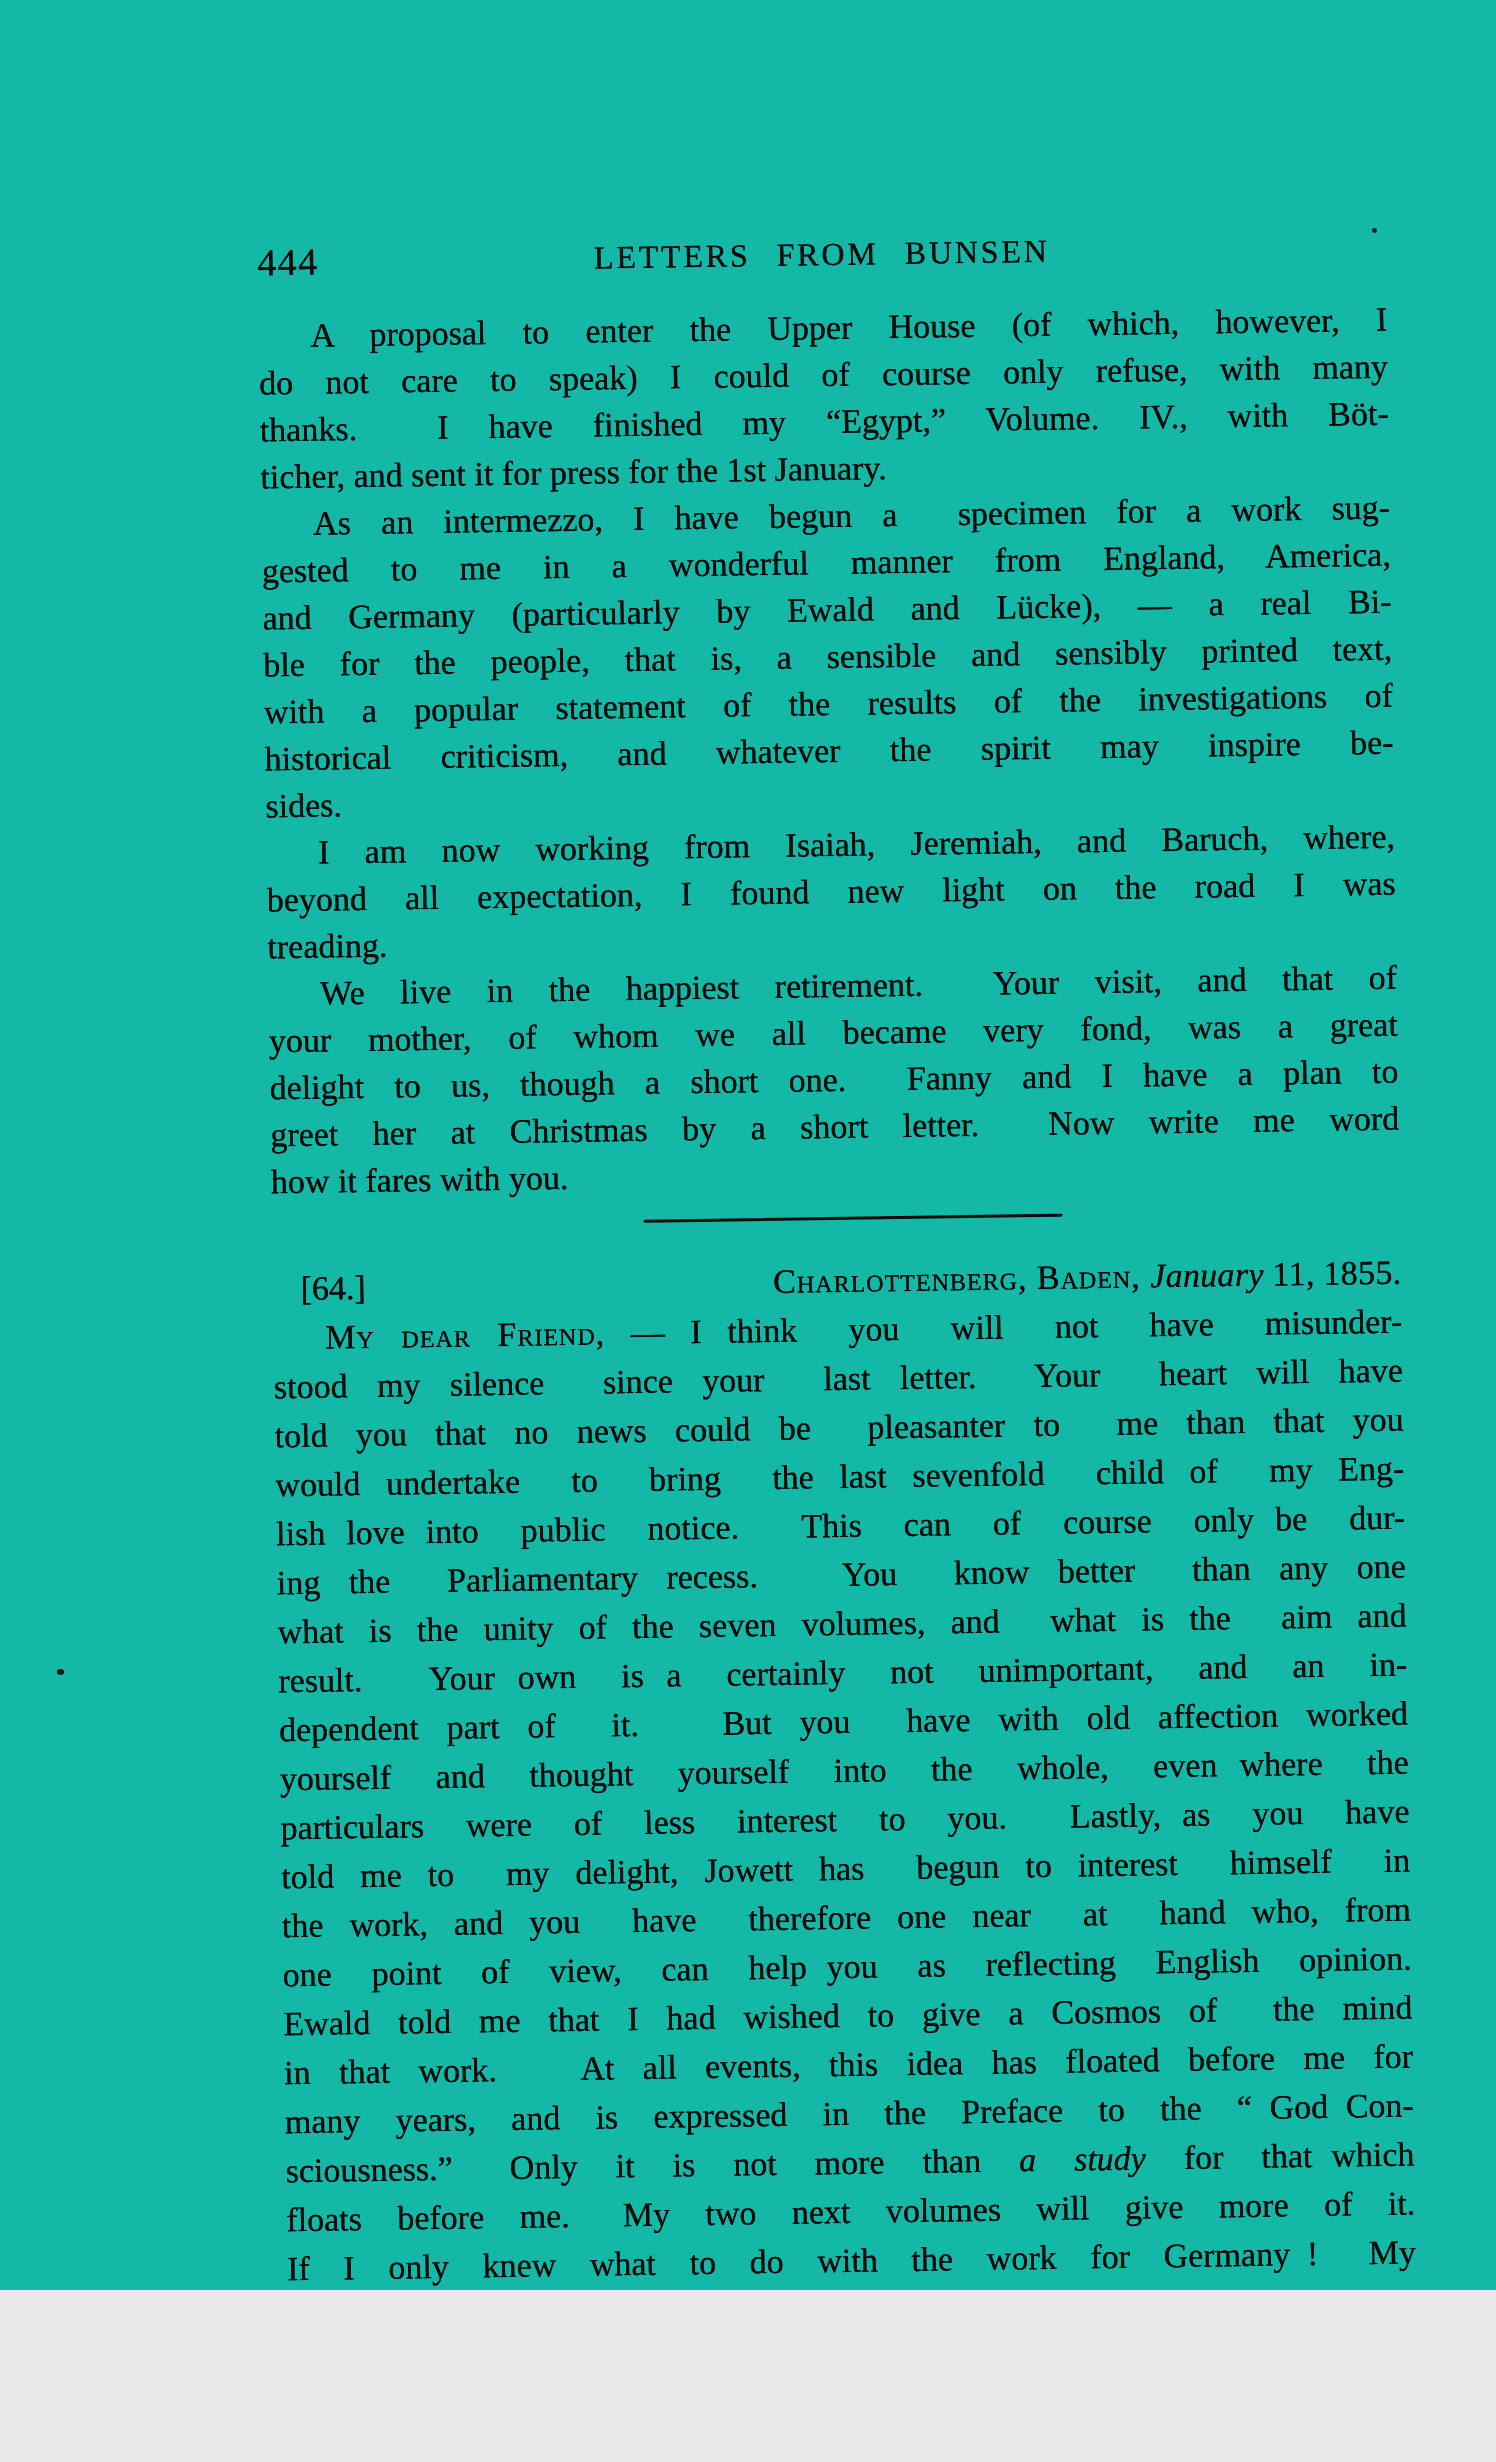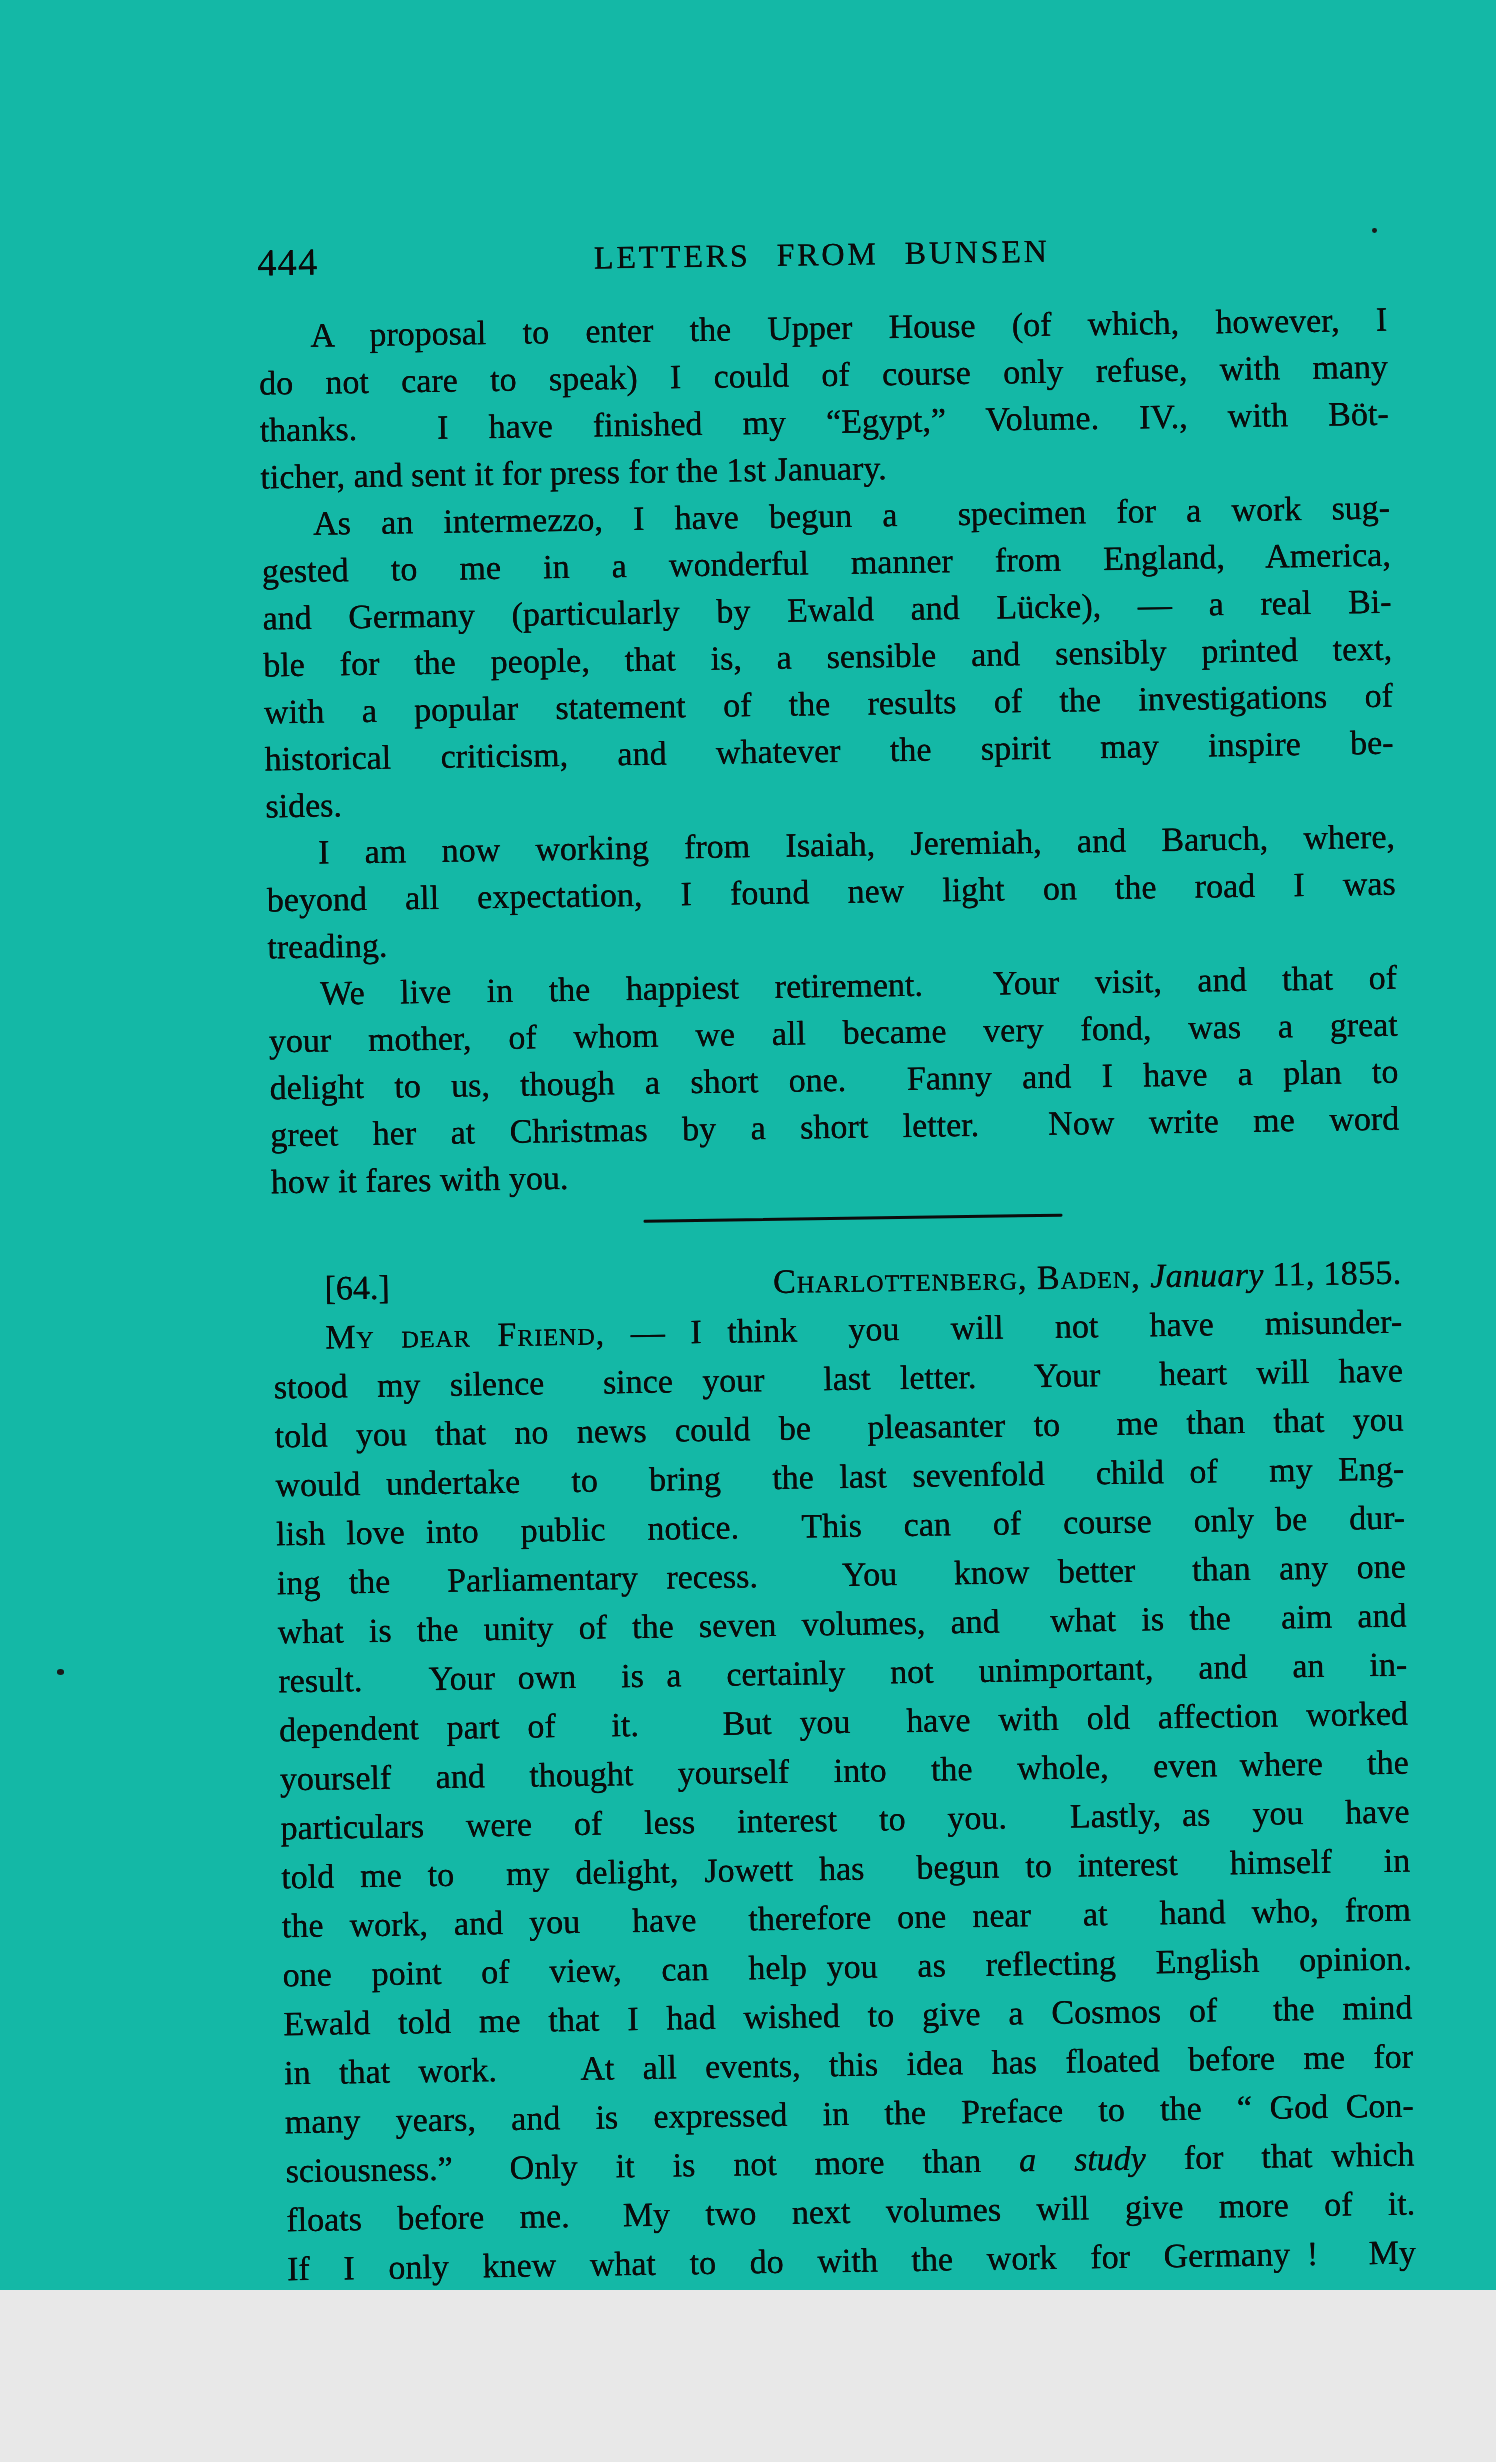--- a/index.html
+++ b/index.html
@@ -64,21 +64,21 @@
     border-radius: 1.4px;
   }
   .letterhead {
     margin-top: 36px;
     height: 49px;
     line-height: 49px;
     font-size: 34px;
     display: flex;
     white-space: pre-wrap;
   }
-  .letterno { margin-left: 52px; }
+  .letterno { margin-left: 28px; }
   .placedate { margin-left: auto; text-align: right; letter-spacing: 0.3px; }
   .sc { font-variant: small-caps; letter-spacing: 1px; }
   .it { font-style: italic; }
   .speck { position: absolute; background: #1a1a1a; border-radius: 50%; }
   .speck1 { left: 1372px; top: 228px; width: 4.9px; height: 4.9px; }
   .speck2 { left: 57px;  top: 1669px; width: 7px; height: 5.6px; }
   .speck3 { left: 584px; top: 2443px; width: 2.8px; height: 8.4px; border-radius: 1.4px; }
 </style>
 </head>
 <body>

